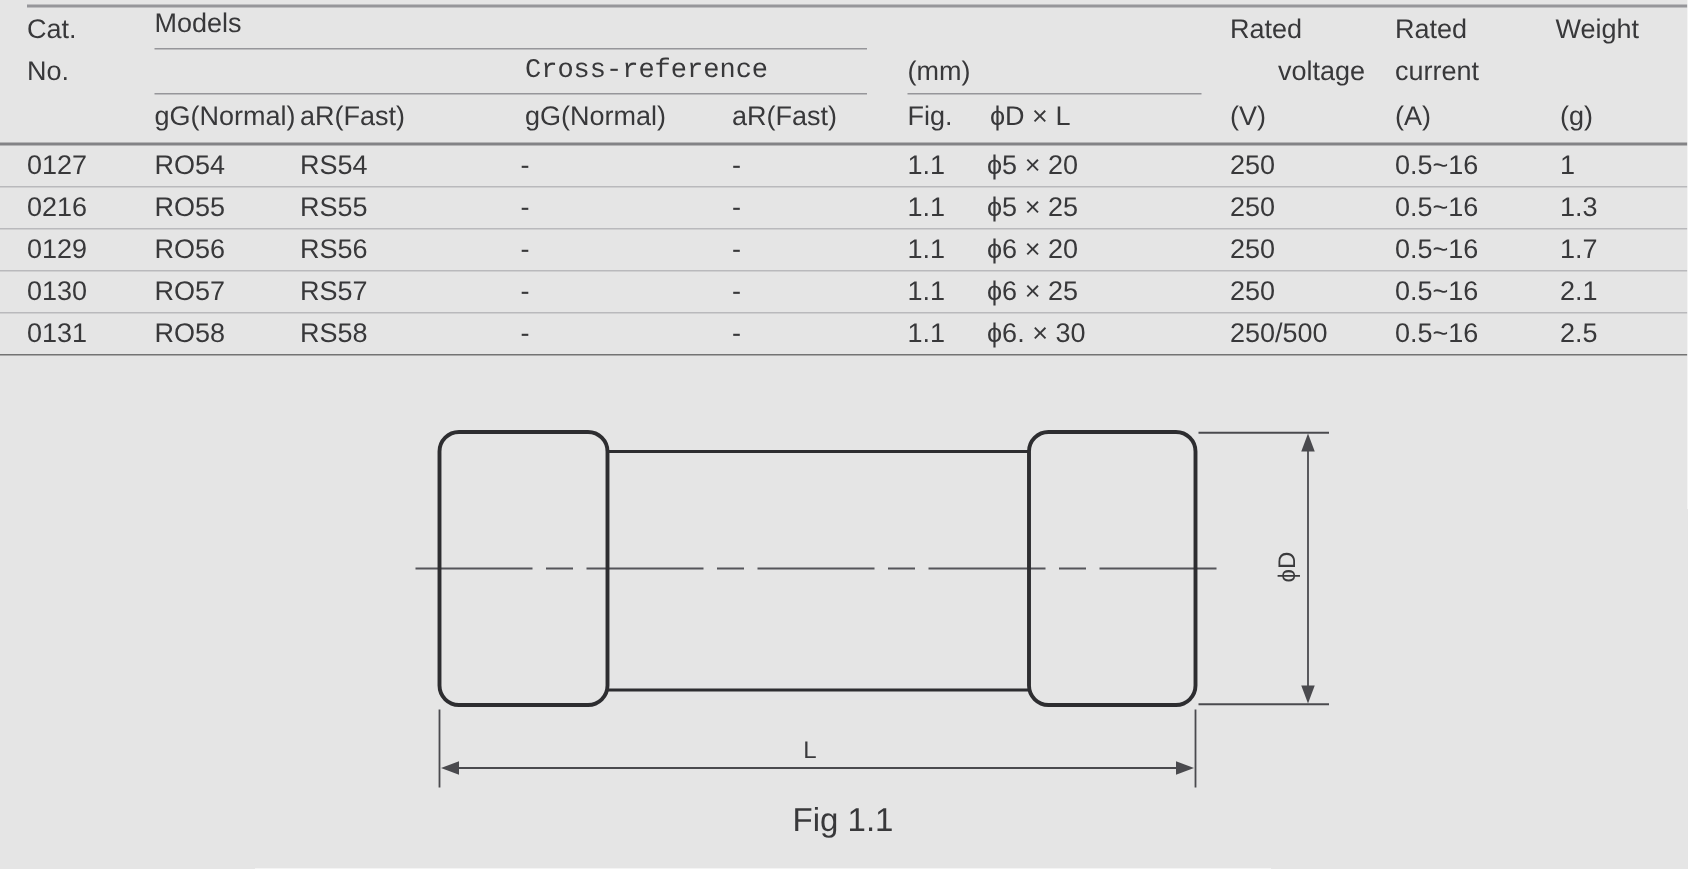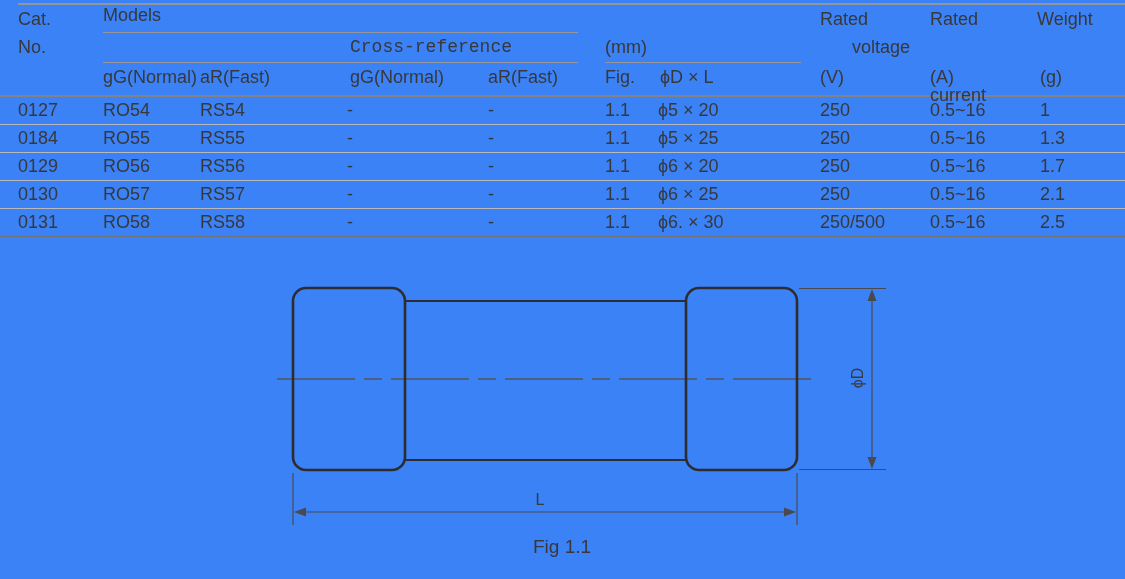--- a/index.html
+++ b/index.html
@@ -1,50 +1,50 @@
 <!DOCTYPE html>
 <html><head>
 <meta charset="utf-8">
 <style>
   html,body{margin:0;padding:0;background:#ffffff;}
   .page{
     position:relative;width:1125px;height:579px;overflow:hidden;
-    background:#3b82f6;color:#38383a;
+    background:#e5e5e5;color:#38383a;
     font-family:"Liberation Sans","DejaVu Sans",sans-serif;
     font-size:18px;
   }
   .abs{position:absolute;white-space:nowrap;line-height:22px;}
   .rule{position:absolute;}
   .rule-dark{background:#838386;}
   .rule-mid{background:#96969a;}
 
   
   .h-cat{left:18px;top:8px;}   .h-no{left:18px;top:36px;text-align:center;}
   .h-models{left:103px;top:4px;}
   .h-crossref{left:350px;top:36px;font-family:Liberation Mono, monospace;}
   .h-dims{left:605px;top:8px;} .h-mm{left:605px;top:36px;}
   .h-rated1{left:820px;top:8px;} .h-voltage{left:852px;top:36px;}
-  .h-rated2{left:930px;top:8px;} .h-current{left:930px;top:36px;margin-top:48px;}
+  .h-rated2{left:930px;top:8px;} .h-current{left:930px;top:36px;}
   .h-weight{left:1037px;top:8px;}
   .sub{top:66px;}
   .s-mgg{left:103px;} .s-mar{left:200px;} .s-cgg{left:350px;} .s-car{left:488px;}
   .s-fig{left:605px;} .s-dim{left:660px;} .s-v{left:820px;} .s-a{left:930px;} .s-g{left:1040px;}
 
   
   .rows{position:absolute;left:0;top:97px;width:1125px;}
   .row{position:relative;height:27px;border-bottom:1px solid #b9b9bc;}
   .row:last-child{border-bottom:1px solid #737373;}
   .row span{position:absolute;top:0;line-height:27px;white-space:nowrap;text-align:center;}
   .c-cat{left:18px;} .c-mgg{left:103px;} .c-mar{left:200px;}
   .c-cgg{left:347px;} .c-car{left:488px;}
   .c-fig{left:605px;} .c-dim{left:658px;}
   .c-volt{left:820px;} .c-curr{left:930px;} .c-wt{left:1040px;}
 
   .svg-layer{position:absolute;left:0;top:0;}
-  .caption{left:462px;top:536px;width:200px;text-align:center;font-size:19px;}
+  .caption{left:462px;top:536px;width:200px;text-align:center;font-size:22px;}
 </style>
 </head>
 <body>
 
 <div class="page">
 
   <div class="rule rule-mid" style="left:18px;top:3px;width:1107px;height:2px;"></div>
   <div class="rule rule-mid" style="left:103px;top:32px;width:475px;height:1px;"></div>
   <div class="rule rule-mid" style="left:103px;top:62px;width:475px;height:1px;"></div>
   <div class="rule rule-mid" style="left:605px;top:62px;width:196px;height:1px;"></div>
@@ -78,21 +78,21 @@
       <span class="c-mar">RS54</span>
       <span class="c-cgg">-</span>
       <span class="c-car">-</span>
       <span class="c-fig">1.1</span>
       <span class="c-dim">ϕ5 × 20</span>
       <span class="c-volt">250</span>
       <span class="c-curr">0.5~16</span>
       <span class="c-wt">1</span>
     </div>
       <div class="row">
-      <span class="c-cat">0184</span>
+      <span class="c-cat">0216</span>
       <span class="c-mgg">RO55</span>
       <span class="c-mar">RS55</span>
       <span class="c-cgg">-</span>
       <span class="c-car">-</span>
       <span class="c-fig">1.1</span>
       <span class="c-dim">ϕ5 × 25</span>
       <span class="c-volt">250</span>
       <span class="c-curr">0.5~16</span>
       <span class="c-wt">1.3</span>
     </div>

